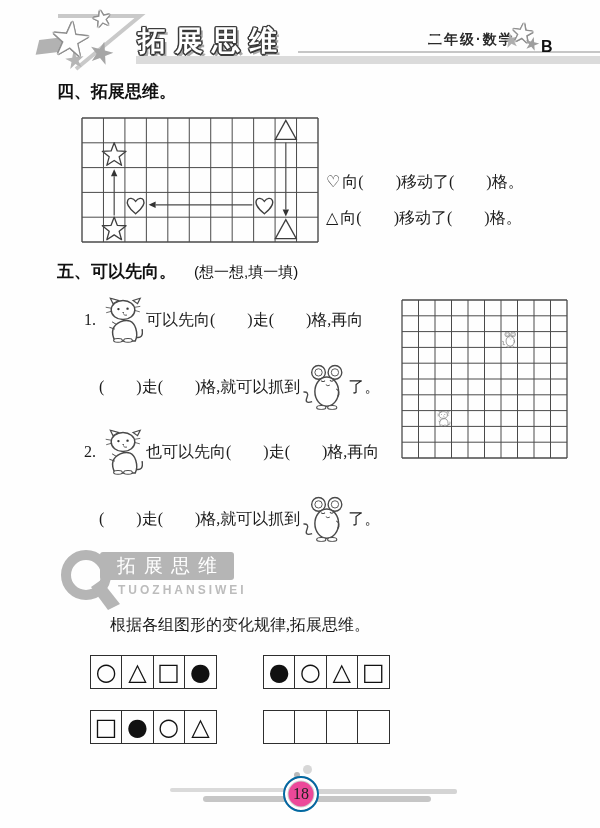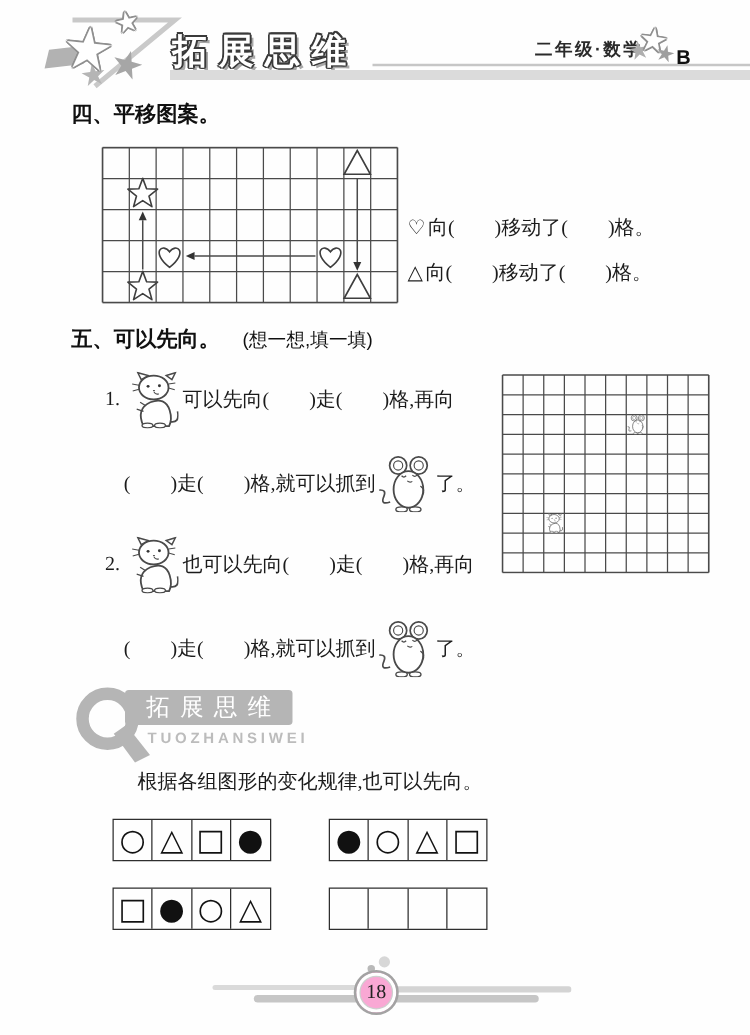--- a/index.html
+++ b/index.html
@@ -71,22 +71,22 @@
   .pcell{display:flex;align-items:center;justify-content:center;border-right:1.4px solid #2e2e2e;
          font-size:24px;line-height:1;color:#111;font-family:"DejaVu Sans",sans-serif}
   .pcell:nth-child(4){border-right:none}
 
   
   .fbar1{position:absolute;left:170px;top:788px;width:128px;height:4px;background:#dadada;border-radius:2px}
   .fbar2{position:absolute;left:312px;top:789px;width:145px;height:5px;background:#d4d4d4;border-radius:2px}
   .fbar3{position:absolute;left:203px;top:796px;width:228px;height:6px;background:#c6c6c6;border-radius:3px}
   .fdot1{position:absolute;left:294px;top:772px;width:6px;height:6px;border-radius:50%;background:#b9b9b9}
   .fdot2{position:absolute;left:303px;top:765px;width:9px;height:9px;border-radius:50%;background:#d7d7d7}
-  .pgc{position:absolute;left:283px;top:776px;width:36px;height:36px;border-radius:50%;background:#f9a8d4;
-       border:2px solid #a3a3a3;box-shadow:inset 0 0 0 2.5px #fff,inset 0 0 0 3.5px #cfcfcf;
+  .pgc{position:absolute;left:283px;top:776px;width:36px;height:36px;border-radius:50%;background:#ec4899;
+       border:2px solid #0369a1;box-shadow:inset 0 0 0 2.5px #fff,inset 0 0 0 3.5px #cfcfcf;
        display:flex;align-items:center;justify-content:center;font-size:16px;color:#222}
 </style>
 </head>
 <body>
 
 <svg width="0" height="0" style="position:absolute" aria-hidden="true">
   <defs>
     <symbol id="sym-cat" viewBox="0 0 44 50">
       <path d="M36 44 q9 2 7 -9" fill="none" stroke="#4a4a4a" stroke-width="1.6"></path>
       <path d="M13 48 q-7 -15 6 -21 q13 -5 17 7 q2.5 8 -0.5 14 Z" fill="#fff" stroke="#4a4a4a" stroke-width="1.6"></path>
@@ -136,21 +136,21 @@
   <div class="band-thick"></div>
   <div class="grade">二年级·数学</div>
 
   <div class="bstars">
     <span class="st bs1">★</span>
     <span class="st bs2 outline-star">★</span>
     <span class="st bs3">★</span>
   </div>
   <div class="bbadge">B</div>
 
-  <div class="sec-heading s4h">四、平移图案。</div>
+  <div class="sec-heading s4h">四、拓展思维。</div>
 
   <svg id="grid1" class="grid1" width="238" height="126" viewBox="-1 -1 238 126">
       <line x1="0" y1="0" x2="0" y2="124" stroke="#4a4a4a" stroke-width="1.4"></line>
       <line x1="21.454545454545453" y1="0" x2="21.454545454545453" y2="124" stroke="#4a4a4a" stroke-width="1"></line>
       <line x1="42.90909090909091" y1="0" x2="42.90909090909091" y2="124" stroke="#4a4a4a" stroke-width="1"></line>
       <line x1="64.36363636363636" y1="0" x2="64.36363636363636" y2="124" stroke="#4a4a4a" stroke-width="1"></line>
       <line x1="85.81818181818181" y1="0" x2="85.81818181818181" y2="124" stroke="#4a4a4a" stroke-width="1"></line>
       <line x1="107.27272727272727" y1="0" x2="107.27272727272727" y2="124" stroke="#4a4a4a" stroke-width="1"></line>
       <line x1="128.72727272727272" y1="0" x2="128.72727272727272" y2="124" stroke="#4a4a4a" stroke-width="1"></line>
       <line x1="150.1818181818182" y1="0" x2="150.1818181818182" y2="124" stroke="#4a4a4a" stroke-width="1"></line>
@@ -245,21 +245,21 @@
       <use x="99.75" y="31.5" width="15" height="16" href="#sym-mouse" xlink:href="#sym-mouse"></use>
       <use x="33.75" y="110.5" width="15" height="16" href="#sym-cat" xlink:href="#sym-cat"></use>
     </svg>
 
   <svg class="qring" width="72" height="66" viewBox="0 0 72 66">
     <circle cx="30" cy="28" r="20" fill="none" stroke="#b5b5b5" stroke-width="10"></circle>
     <polygon points="35,40 45,33 64,57 52,63" fill="#b5b5b5"></polygon>
   </svg>
   <div class="xband">拓展思维</div>
   <div class="xsub">TUOZHANSIWEI</div>
-  <div class="instr">根据各组图形的变化规律,也可以先向。</div>
+  <div class="instr">根据各组图形的变化规律,拓展思维。</div>
 
   <div class="pbox pb1">
     <span class="pcell">○</span>
     <span class="pcell">△</span>
     <span class="pcell">□</span>
     <span class="pcell">●</span>
   </div>
   <div class="pbox pb2">
     <span class="pcell">●</span>
     <span class="pcell">○</span>

